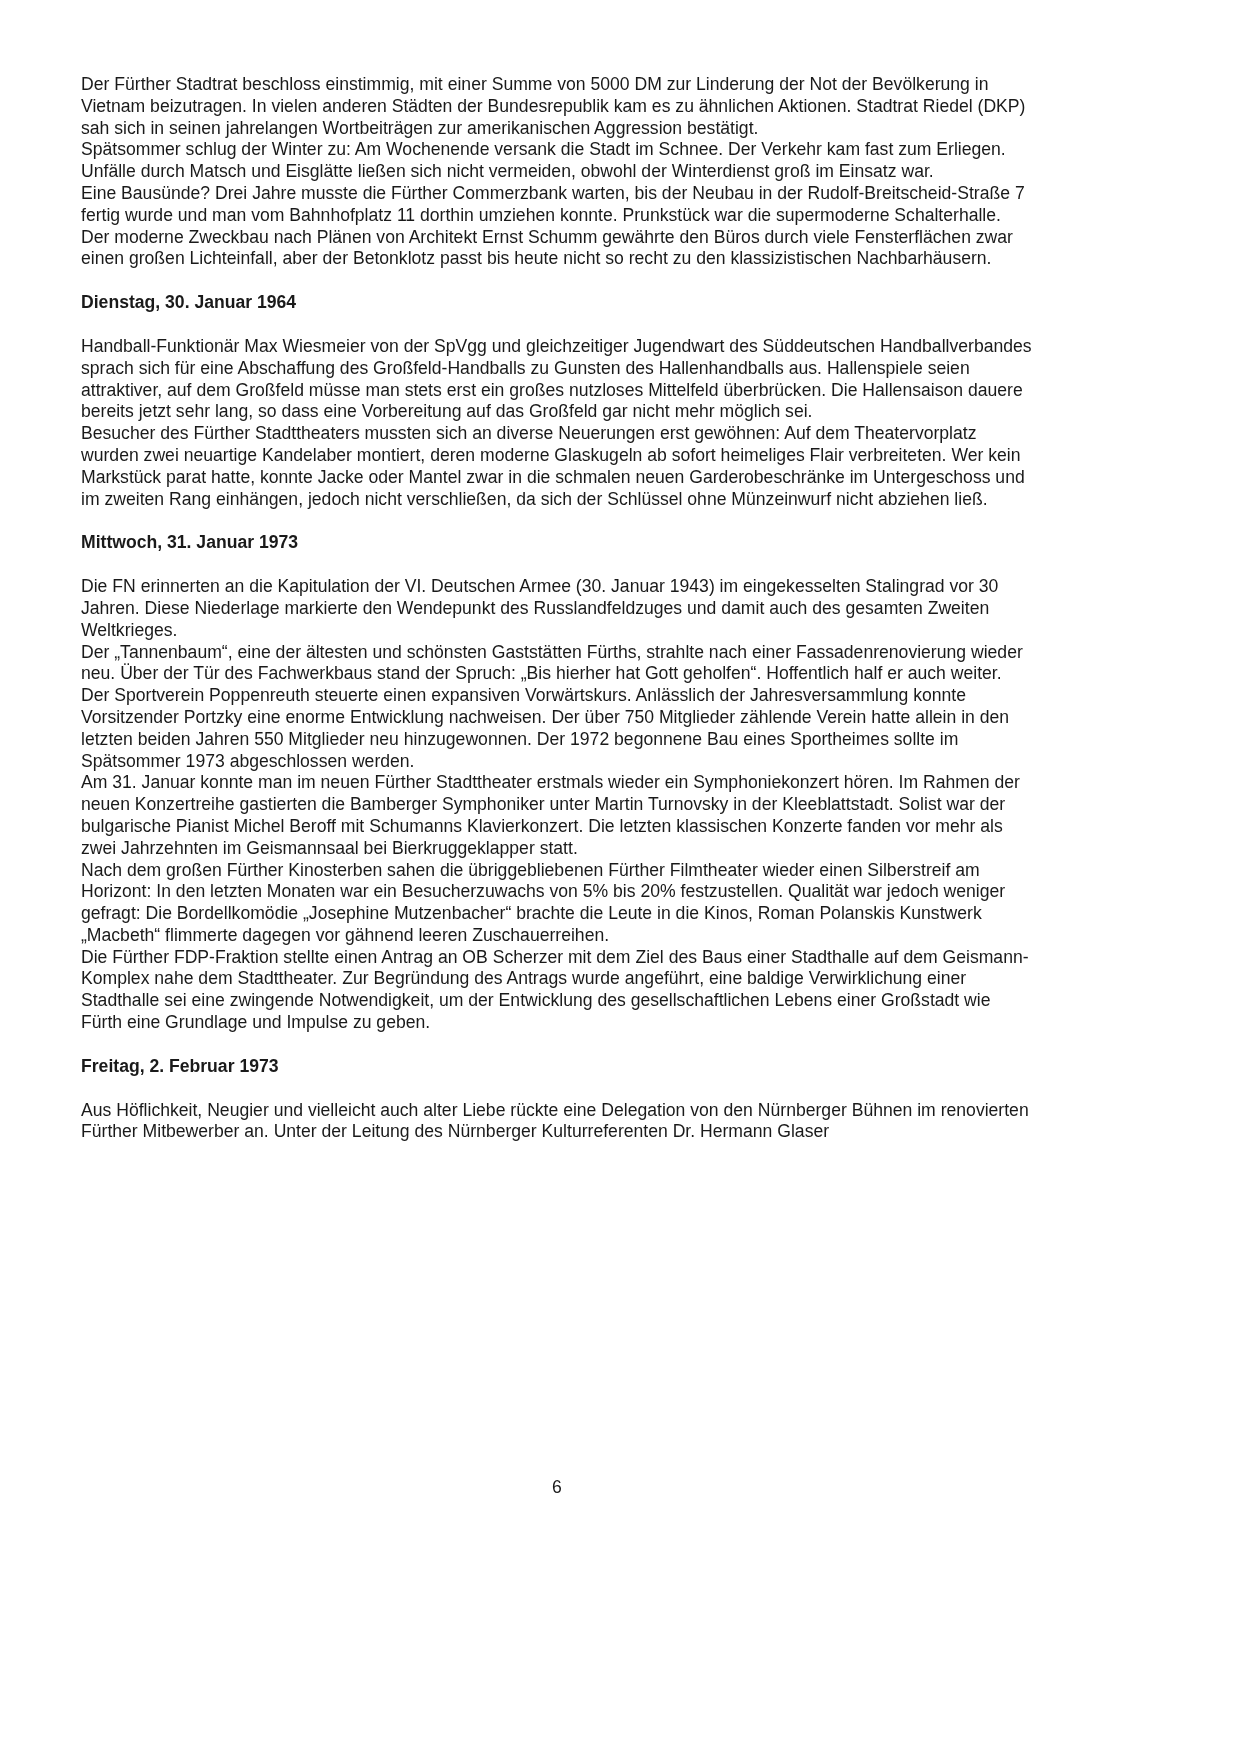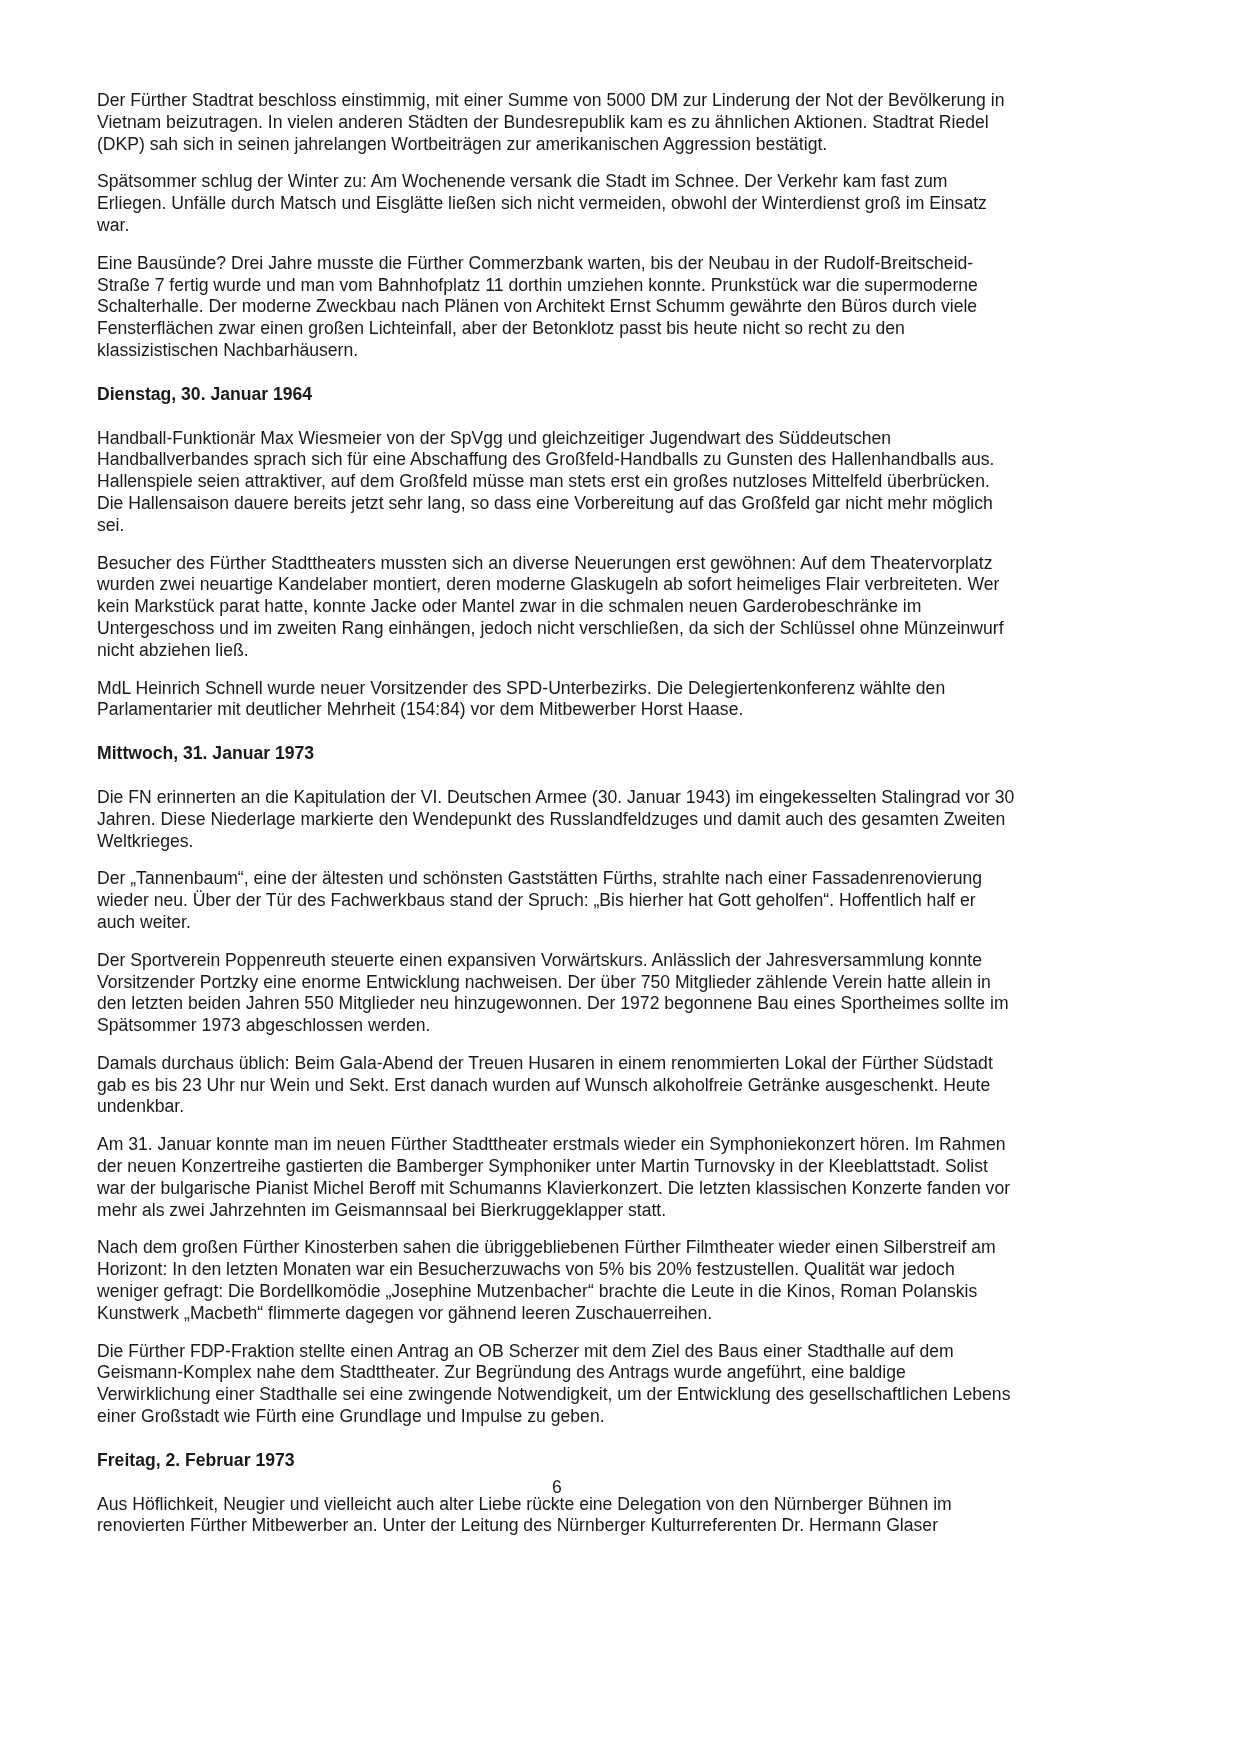--- a/index.html
+++ b/index.html
@@ -18,21 +18,21 @@
     line-height: 21.8px;
     overflow: hidden;
   }
   .content {
     position: absolute;
     left: 81px;
     top: 74px;
     width: 952px;
   }
   .content p {
-    margin: 16px;
+    margin: 0;
   }
   .content p.heading {
     font-weight: bold;
     margin-top: 22px;
     margin-bottom: 22px;
   }
   .page-number {
     position: absolute;
     left: 81px;
     top: 1477px;
@@ -44,26 +44,24 @@
 <body>
 
 <div class="page">
   <div class="content">
       <p class="paragraph">Der Fürther Stadtrat beschloss einstimmig, mit einer Summe von 5000 DM zur Linderung der Not der Bevölkerung in Vietnam beizutragen. In vielen anderen Städten der Bundesrepublik kam es zu ähnlichen Aktionen. Stadtrat Riedel (DKP) sah sich in seinen jahrelangen Wortbeiträgen zur amerikanischen Aggression bestätigt.</p>
       <p class="paragraph">Spätsommer schlug der Winter zu: Am Wochenende versank die Stadt im Schnee. Der Verkehr kam fast zum Erliegen. Unfälle durch Matsch und Eisglätte ließen sich nicht vermeiden, obwohl der Winterdienst groß im Einsatz war.</p>
       <p class="paragraph">Eine Bausünde? Drei Jahre musste die Fürther Commerzbank warten, bis der Neubau in der Rudolf-Breitscheid-Straße 7 fertig wurde und man vom Bahnhofplatz 11 dorthin umziehen konnte. Prunkstück war die supermoderne Schalterhalle. Der moderne Zweckbau nach Plänen von Architekt Ernst Schumm gewährte den Büros durch viele Fensterflächen zwar einen großen Lichteinfall, aber der Betonklotz passt bis heute nicht so recht zu den klassizistischen Nachbarhäusern.</p>
       <p class="heading">Dienstag, 30. Januar 1964</p>
       <p class="paragraph">Handball-Funktionär Max Wiesmeier von der SpVgg und gleichzeitiger Jugendwart des Süddeutschen Handballverbandes sprach sich für eine Abschaffung des Großfeld-Handballs zu Gunsten des Hallenhandballs aus. Hallenspiele seien attraktiver, auf dem Großfeld müsse man stets erst ein großes nutzloses Mittelfeld überbrücken. Die Hallensaison dauere bereits jetzt sehr lang, so dass eine Vorbereitung auf das Großfeld gar nicht mehr möglich sei.</p>
       <p class="paragraph">Besucher des Fürther Stadttheaters mussten sich an diverse Neuerungen erst gewöhnen: Auf dem Theatervorplatz wurden zwei neuartige Kandelaber montiert, deren moderne Glaskugeln ab sofort heimeliges Flair verbreiteten. Wer kein Markstück parat hatte, konnte Jacke oder Mantel zwar in die schmalen neuen Garderobeschränke im Untergeschoss und im zweiten Rang einhängen, jedoch nicht verschließen, da sich der Schlüssel ohne Münzeinwurf nicht abziehen ließ.</p>
-      <p class="paragraph">MdL Heinrich Schnell wurde neuer Vorsitzender des SPD-Unterbezirks. Die Delegiertenkonferenz wählte den Parlamentarier mit deutlicher Mehrheit (154:84) vor dem Mitbewerber Horst Haase.</p>
       <p class="heading">Mittwoch, 31. Januar 1973</p>
       <p class="paragraph">Die FN erinnerten an die Kapitulation der VI. Deutschen Armee (30. Januar 1943) im eingekesselten Stalingrad vor 30 Jahren. Diese Niederlage markierte den Wendepunkt des Russlandfeldzuges und damit auch des gesamten Zweiten Weltkrieges.</p>
       <p class="paragraph">Der „Tannenbaum“, eine der ältesten und schönsten Gaststätten Fürths, strahlte nach einer Fassadenrenovierung wieder neu. Über der Tür des Fachwerkbaus stand der Spruch: „Bis hierher hat Gott geholfen“. Hoffentlich half er auch weiter.</p>
       <p class="paragraph">Der Sportverein Poppenreuth steuerte einen expansiven Vorwärtskurs. Anlässlich der Jahresversammlung konnte Vorsitzender Portzky eine enorme Entwicklung nachweisen. Der über 750 Mitglieder zählende Verein hatte allein in den letzten beiden Jahren 550 Mitglieder neu hinzugewonnen. Der 1972 begonnene Bau eines Sportheimes sollte im Spätsommer 1973 abgeschlossen werden.</p>
-      <p class="paragraph">Damals durchaus üblich: Beim Gala-Abend der Treuen Husaren in einem renommierten Lokal der Fürther Südstadt gab es bis 23 Uhr nur Wein und Sekt. Erst danach wurden auf Wunsch alkoholfreie Getränke ausgeschenkt. Heute undenkbar.</p>
       <p class="paragraph">Am 31. Januar konnte man im neuen Fürther Stadttheater erstmals wieder ein Symphoniekonzert hören. Im Rahmen der neuen Konzertreihe gastierten die Bamberger Symphoniker unter Martin Turnovsky in der Kleeblattstadt. Solist war der bulgarische Pianist Michel Beroff mit Schumanns Klavierkonzert. Die letzten klassischen Konzerte fanden vor mehr als zwei Jahrzehnten im Geismannsaal bei Bierkruggeklapper statt.</p>
       <p class="paragraph">Nach dem großen Fürther Kinosterben sahen die übriggebliebenen Fürther Filmtheater wieder einen Silberstreif am Horizont: In den letzten Monaten war ein Besucherzuwachs von 5% bis 20% festzustellen. Qualität war jedoch weniger gefragt: Die Bordellkomödie „Josephine Mutzenbacher“ brachte die Leute in die Kinos, Roman Polanskis Kunstwerk „Macbeth“ flimmerte dagegen vor gähnend leeren Zuschauerreihen.</p>
       <p class="paragraph">Die Fürther FDP-Fraktion stellte einen Antrag an OB Scherzer mit dem Ziel des Baus einer Stadthalle auf dem Geismann-Komplex nahe dem Stadttheater. Zur Begründung des Antrags wurde angeführt, eine baldige Verwirklichung einer Stadthalle sei eine zwingende Notwendigkeit, um der Entwicklung des gesellschaftlichen Lebens einer Großstadt wie Fürth eine Grundlage und Impulse zu geben.</p>
       <p class="heading">Freitag, 2. Februar 1973</p>
       <p class="paragraph">Aus Höflichkeit, Neugier und vielleicht auch alter Liebe rückte eine Delegation von den Nürnberger Bühnen im renovierten Fürther Mitbewerber an. Unter der Leitung des Nürnberger Kulturreferenten Dr. Hermann Glaser</p>
     </div>
   <div class="page-number">6</div>
 </div>
 
 </body></html>

